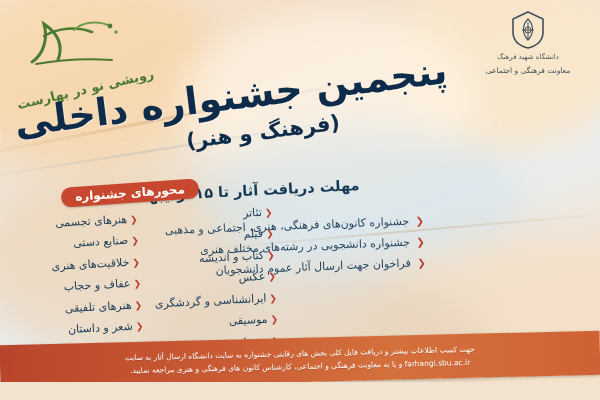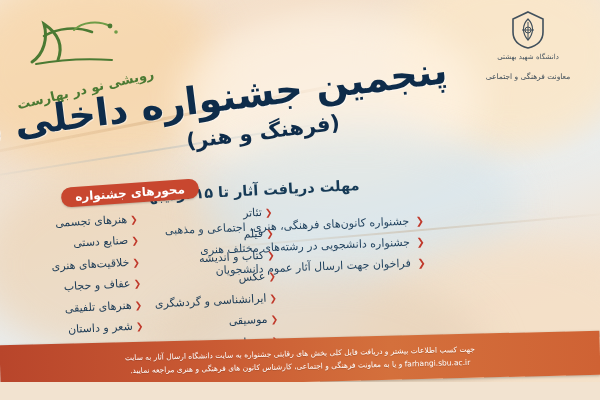--- a/index.html
+++ b/index.html
@@ -85,21 +85,21 @@
   .logo-right .crest {
     display: block;
     margin: 0 auto 2px auto;
   }
   .logo-right .uni {
     font-size: 7px;
     line-height: 1.5;
     color: #46545f;
   }
   .logo-right .dept {
-    margin-top: 9px;
+    margin-top: 3px;
     font-size: 7.5px;
     color: #3d4c58;
   }
 
   
   .title-wrap {
     position: absolute;
     right: 150px;
     top: 70px;
     width: 380px;
@@ -275,21 +275,21 @@
     <div class="lbl">رویشی نو در بهارست</div>
   </div>
 
   <div class="logo-right">
     <svg class="crest" width="40" height="40" viewBox="0 0 40 40">
       <path d="M20 2 L35 9 V22 C35 31, 28 36, 20 38 C12 36, 5 31, 5 22 V9 Z" fill="none" stroke="#41505c" stroke-width="1.6"></path>
       <path d="M20 9 C14 15, 14 23, 20 30 C26 23, 26 15, 20 9 Z" fill="none" stroke="#41505c" stroke-width="1.2"></path>
       <path d="M20 12 L20 30 M14 20 L26 20" stroke="#41505c" stroke-width="1"></path>
       <circle cx="20" cy="20" r="3" fill="none" stroke="#41505c" stroke-width="1"></circle>
     </svg>
-    <div class="uni">دانشگاه شهید بهشتی</div>
+    <div class="uni">دانشگاه شهید فرهنگ</div>
     <div class="dept">معاونت فرهنگی و اجتماعی</div>
   </div>
 
   <div class="title-wrap">
     <div class="title-main">پنجمین جشنواره داخلی رویش</div>
     <div class="title-sub">(فرهنگ و هنر)</div>
   </div>
 
   <div class="deadline">مهلت دریافت آثار تا ۱۵ اردیبهشت ماه</div>
 

